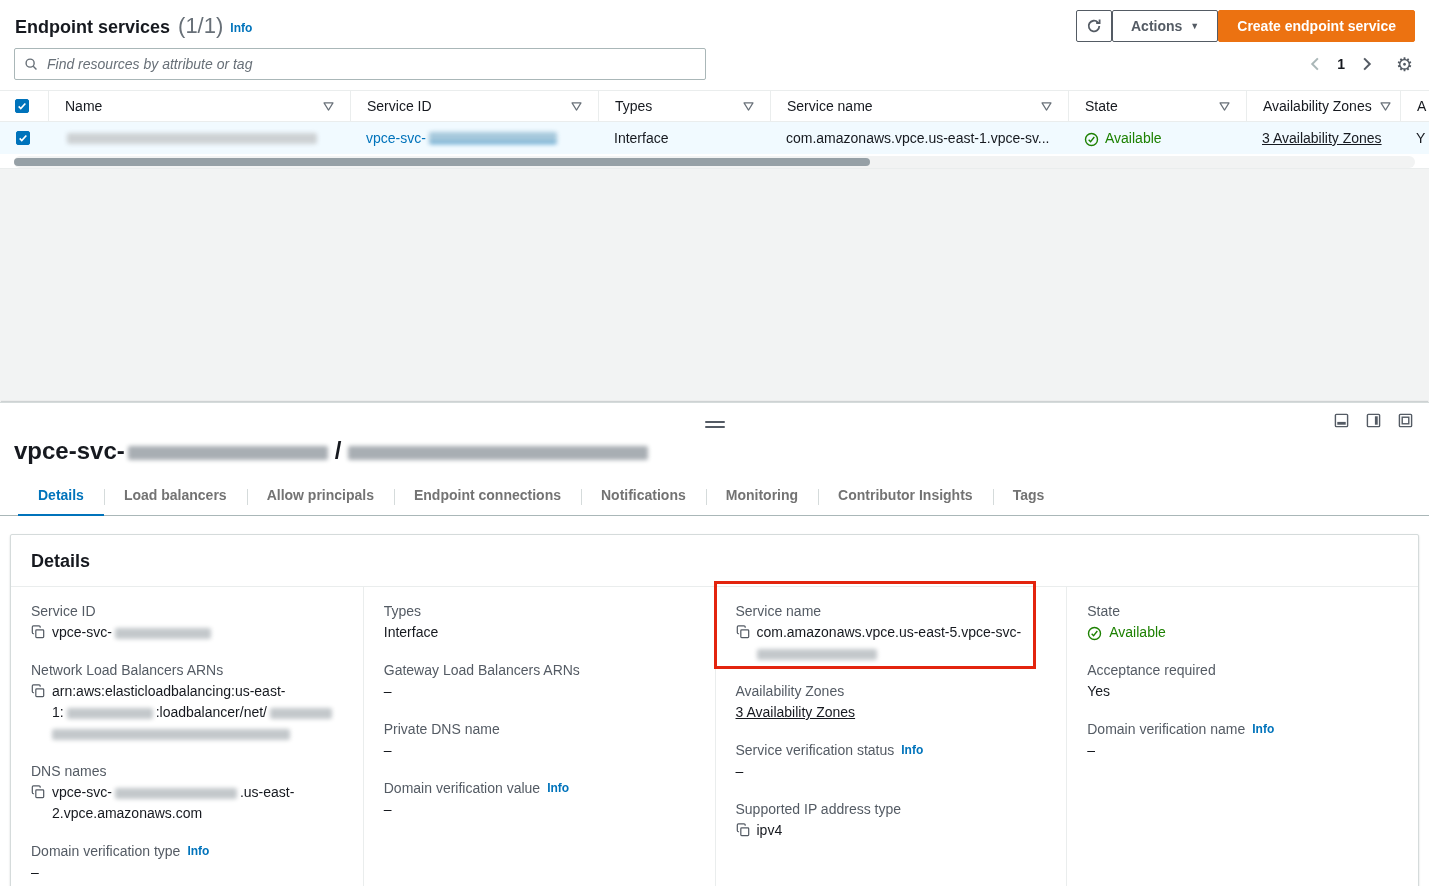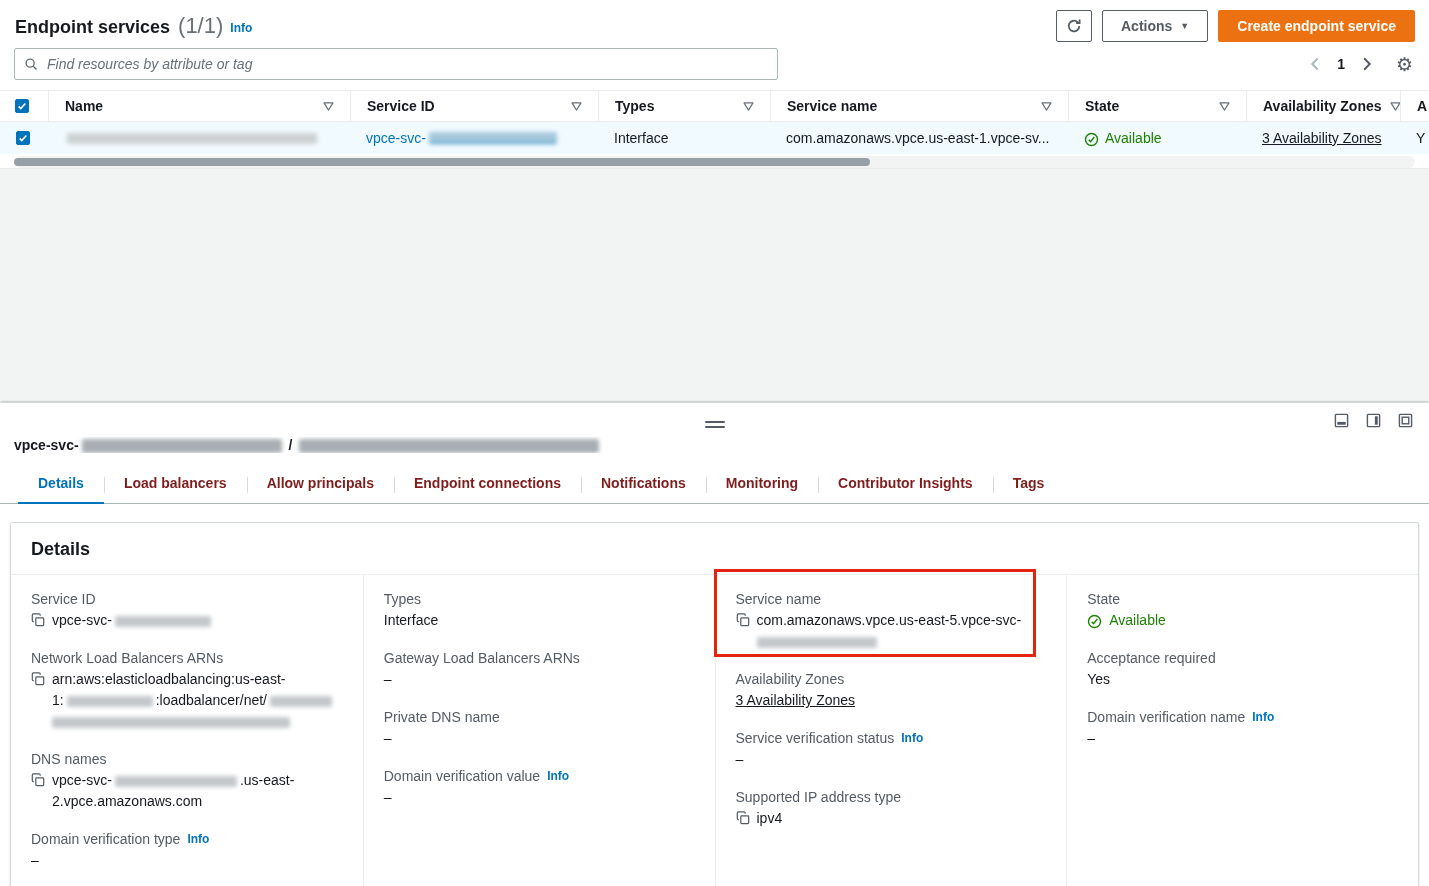--- a/index.html
+++ b/index.html
@@ -10,44 +10,44 @@
     color:#16191f; background:#fff; font-size:14px;
   }
   .page { width:1429px; height:886px; position:relative; display:flex; flex-direction:column; }
 
   
   .topbar { display:flex; align-items:center; justify-content:space-between; padding:10px 14px 6px; height:48px; }
   .title-group { display:flex; align-items:baseline; gap:7px; }
   .page-title { font-size:18px; font-weight:700; margin:1px; }
   .count { font-size:22px; font-weight:400; color:#687078; }
   .info-link { color:#0073bb; font-size:12px; font-weight:700; cursor:pointer; text-decoration:none; position:relative; top:-1px; }
-  .actions-group { display:flex; align-items:center; gap:10px; }
+  .actions-group { display:flex; align-items:center; gap:0; }
   .btn { height:32px; padding:0 18px; border:1px solid #545b64; background:#fff; color:#545b64;
          font-weight:700; font-size:14px; border-radius:2px; display:inline-flex; align-items:center; gap:8px;
          cursor:pointer; font-family:inherit; }
   .btn-icon { width:36px; padding:0; justify-content:center; }
   .btn-primary { background:#ec7211; border-color:#ec7211; color:#fff; }
   .caret { font-size:9px; position:relative; top:0px; }
 
   
   .toolbar { display:flex; align-items:center; justify-content:space-between; padding:0 14px 10px; }
-  .search { display:flex; align-items:center; gap:7px; width:764px; height:32px; border:1px solid #aab7b8;
+  .search { display:flex; align-items:center; gap:7px; width:692px; height:32px; border:1px solid #aab7b8;
             border-radius:2px; padding:0 9px; background:#fff; }
   .search input { border:none; outline:none; flex:1; font-size:14px; font-style:italic; color:#16191f;
                   font-family:inherit; background:transparent; }
   .search input::placeholder { color:#687078; font-style:italic; }
   .pager { display:flex; align-items:center; gap:14px; }
   .pager-btn, .gear-btn, .page-num { background:none; border:none; cursor:pointer; padding:2px; display:inline-flex; align-items:center; font-family:inherit; }
   .page-num { font-size:14px; font-weight:700; color:#16191f; }
   .gear-btn { font-size:19px; color:#545b64; margin-left:6px; line-height:1; }
 
   
   .trow { display:grid; grid-template-columns:48px 302px 248px 172px 298px 178px 154px 1fr; }
   .thead { border-top:1px solid #eaeded; border-bottom:1px solid #eaeded; height:32px; }
-  .th { display:flex; align-items:center; padding:0 16px; font-weight:700; font-size:14px; white-space:nowrap; overflow:hidden; cursor:pointer; }
+  .th { display:flex; align-items:center; padding:0 16px; font-weight:400; font-size:14px; white-space:nowrap; overflow:hidden; cursor:pointer; }
   .th + .th { border-left:1px solid #eaeded; }
   .th .filter-icon { margin-left:auto; display:inline-flex; padding-left:8px; }
   .th-check, .td-check { display:flex; align-items:center; justify-content:flex-start; padding-left:15px; border-left:none !important; }
   .checkbox { width:14px; height:14px; border-radius:2px; background:#0073bb; border:1px solid #0073bb;
               display:inline-flex; align-items:center; justify-content:center; cursor:pointer; flex:0 0 auto; }
   .tbody-row { height:32px; background:#f1faff; cursor:pointer; }
   .td { display:flex; align-items:center; padding:0 16px; font-size:14px; white-space:nowrap; overflow:hidden; }
   .td-ellipsis { display:block; line-height:32px; text-overflow:ellipsis; }
   .link { color:#0073bb; text-decoration:none; cursor:pointer; display:inline-flex; align-items:center; }
   .az-link { color:#16191f; text-decoration:underline; cursor:pointer; }
@@ -72,25 +72,25 @@
   .spacer { flex:0 0 auto; height:234px; background:#f2f3f3; border-top:1px solid #eaeded; }
 
   
   .bottom-pane { flex:1; background:#fff; position:relative; border-top:1px solid #d5dbdb;
                  box-shadow:0 -2px 1px -1px rgba(0,28,36,.15); }
   .drag-handle { position:absolute; top:16px; left:50%; transform:translateX(-50%); display:flex; flex-direction:column; gap:3px; cursor:row-resize; padding:2px 4px; }
   .drag-handle span { width:20px; height:2px; background:#545b64; border-radius:1px; }
   .pane-controls { position:absolute; top:10px; right:16px; display:flex; gap:17px; }
   .pane-controls button { background:none; border:none; padding:0; cursor:pointer; display:inline-flex; }
 
-  .panel-title { margin:34px 14px 0; font-size:14px; font-weight:700; white-space:nowrap; overflow:hidden; }
+  .panel-title { margin:34px 14px 0; font-size:24px; font-weight:700; white-space:nowrap; overflow:hidden; }
   .tsep { margin:0 4px; }
 
   .tabs { display:flex; border-bottom:1px solid #aab7b8; margin-top:14px; padding:0 18px; }
-  .tab { position:relative; padding:8px 20px 11px; font-size:14px; font-weight:700; color:#7f1d1d; cursor:pointer; white-space:nowrap; }
+  .tab { position:relative; padding:8px 20px 11px; font-size:14px; font-weight:700; color:#737373; cursor:pointer; white-space:nowrap; }
   .tab:not(:first-child)::before { content:""; position:absolute; left:0; top:50%; transform:translateY(-50%); height:16px; width:1px; background:#d5dbdb; }
   .tab.active { color:#0073bb; border-bottom:2px solid #0073bb; margin-bottom:-1px; }
 
   .card { margin:18px 10px 6px; background:#fff; border:1px solid #d5dbdb; border-radius:2px;
           box-shadow:0 1px 2px rgba(0,28,36,.18); }
   .card-header { padding:16px 20px 14px; border-bottom:1px solid #eaeded; }
   .card-title { margin:0; font-size:18px; font-weight:700; }
   .card-body { display:grid; grid-template-columns:1fr 1fr 1fr 1fr; min-height:310px; }
   .col { padding:16px 20px 18px; }
   .col + .col { border-left:1px solid #eaeded; }

